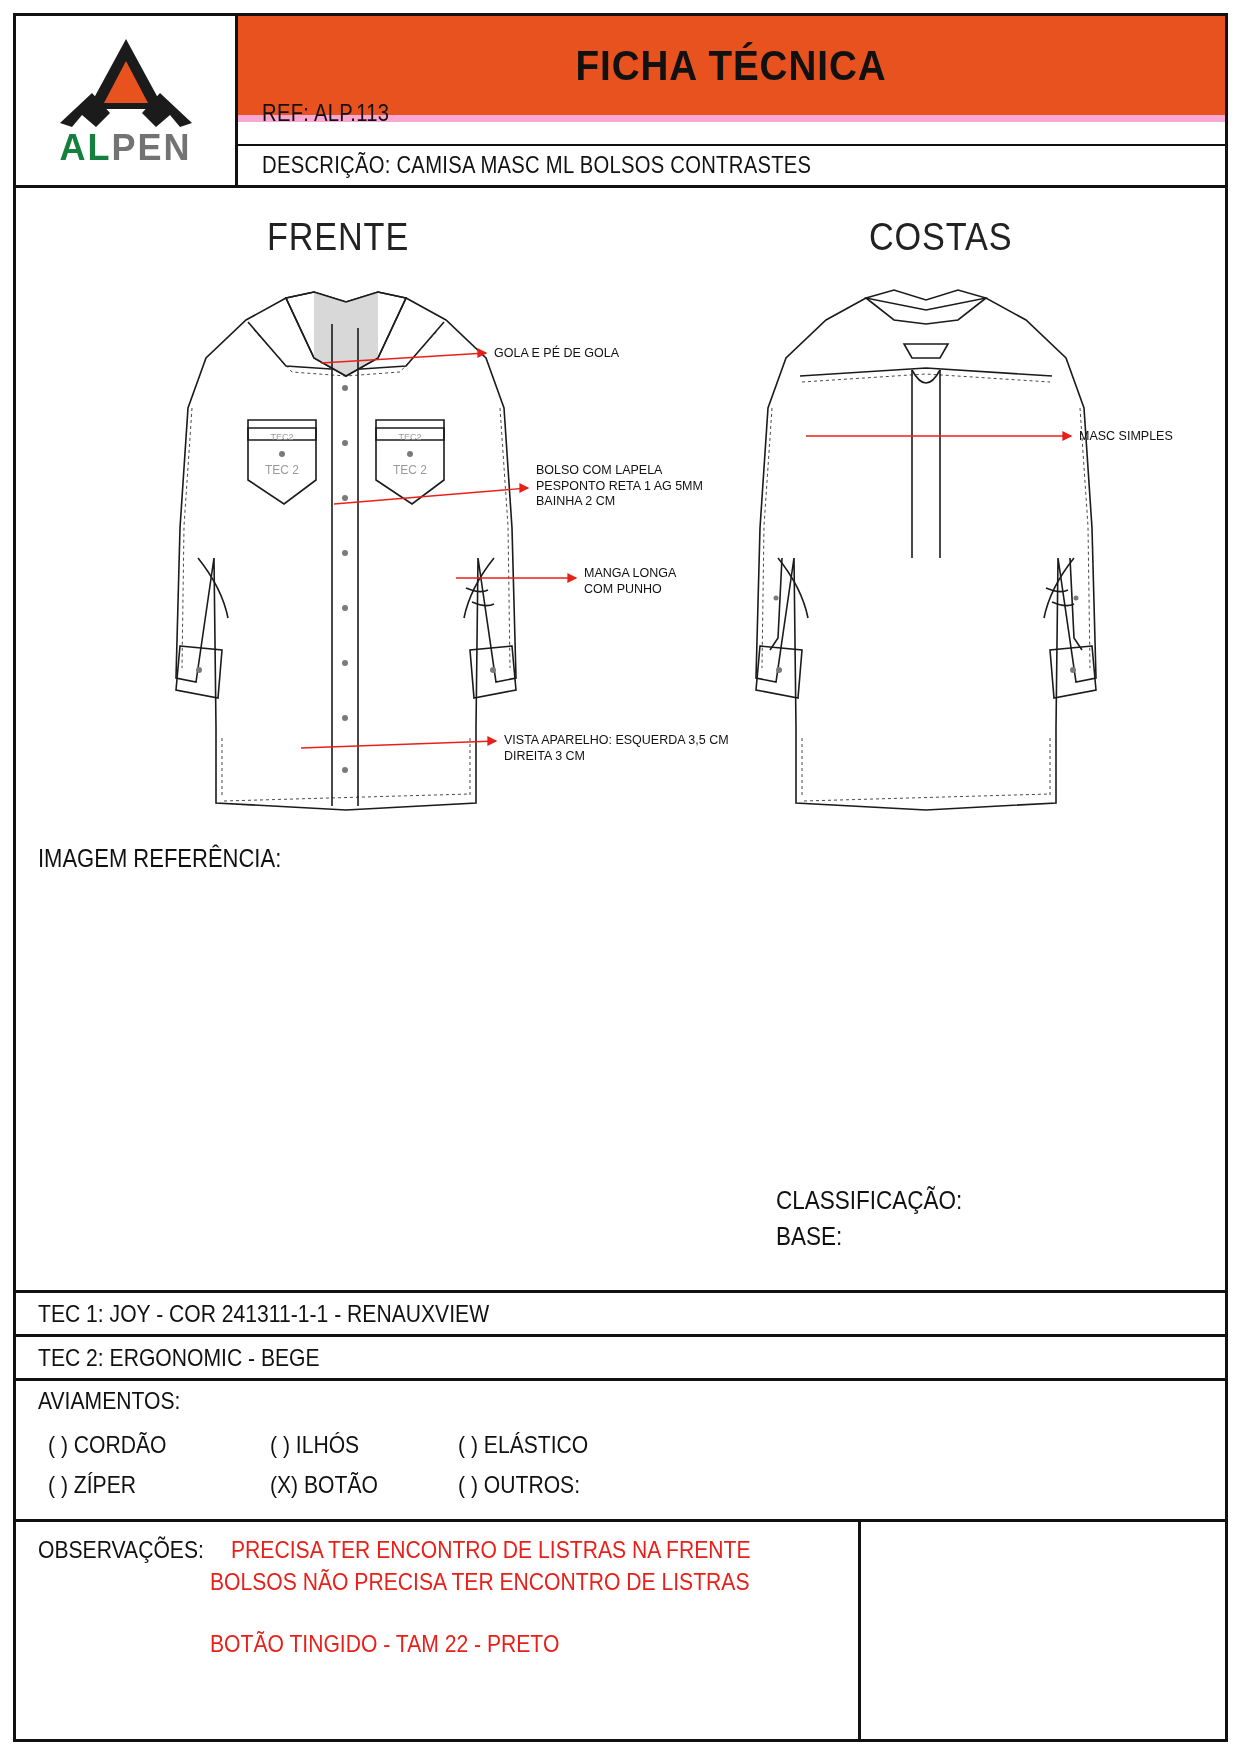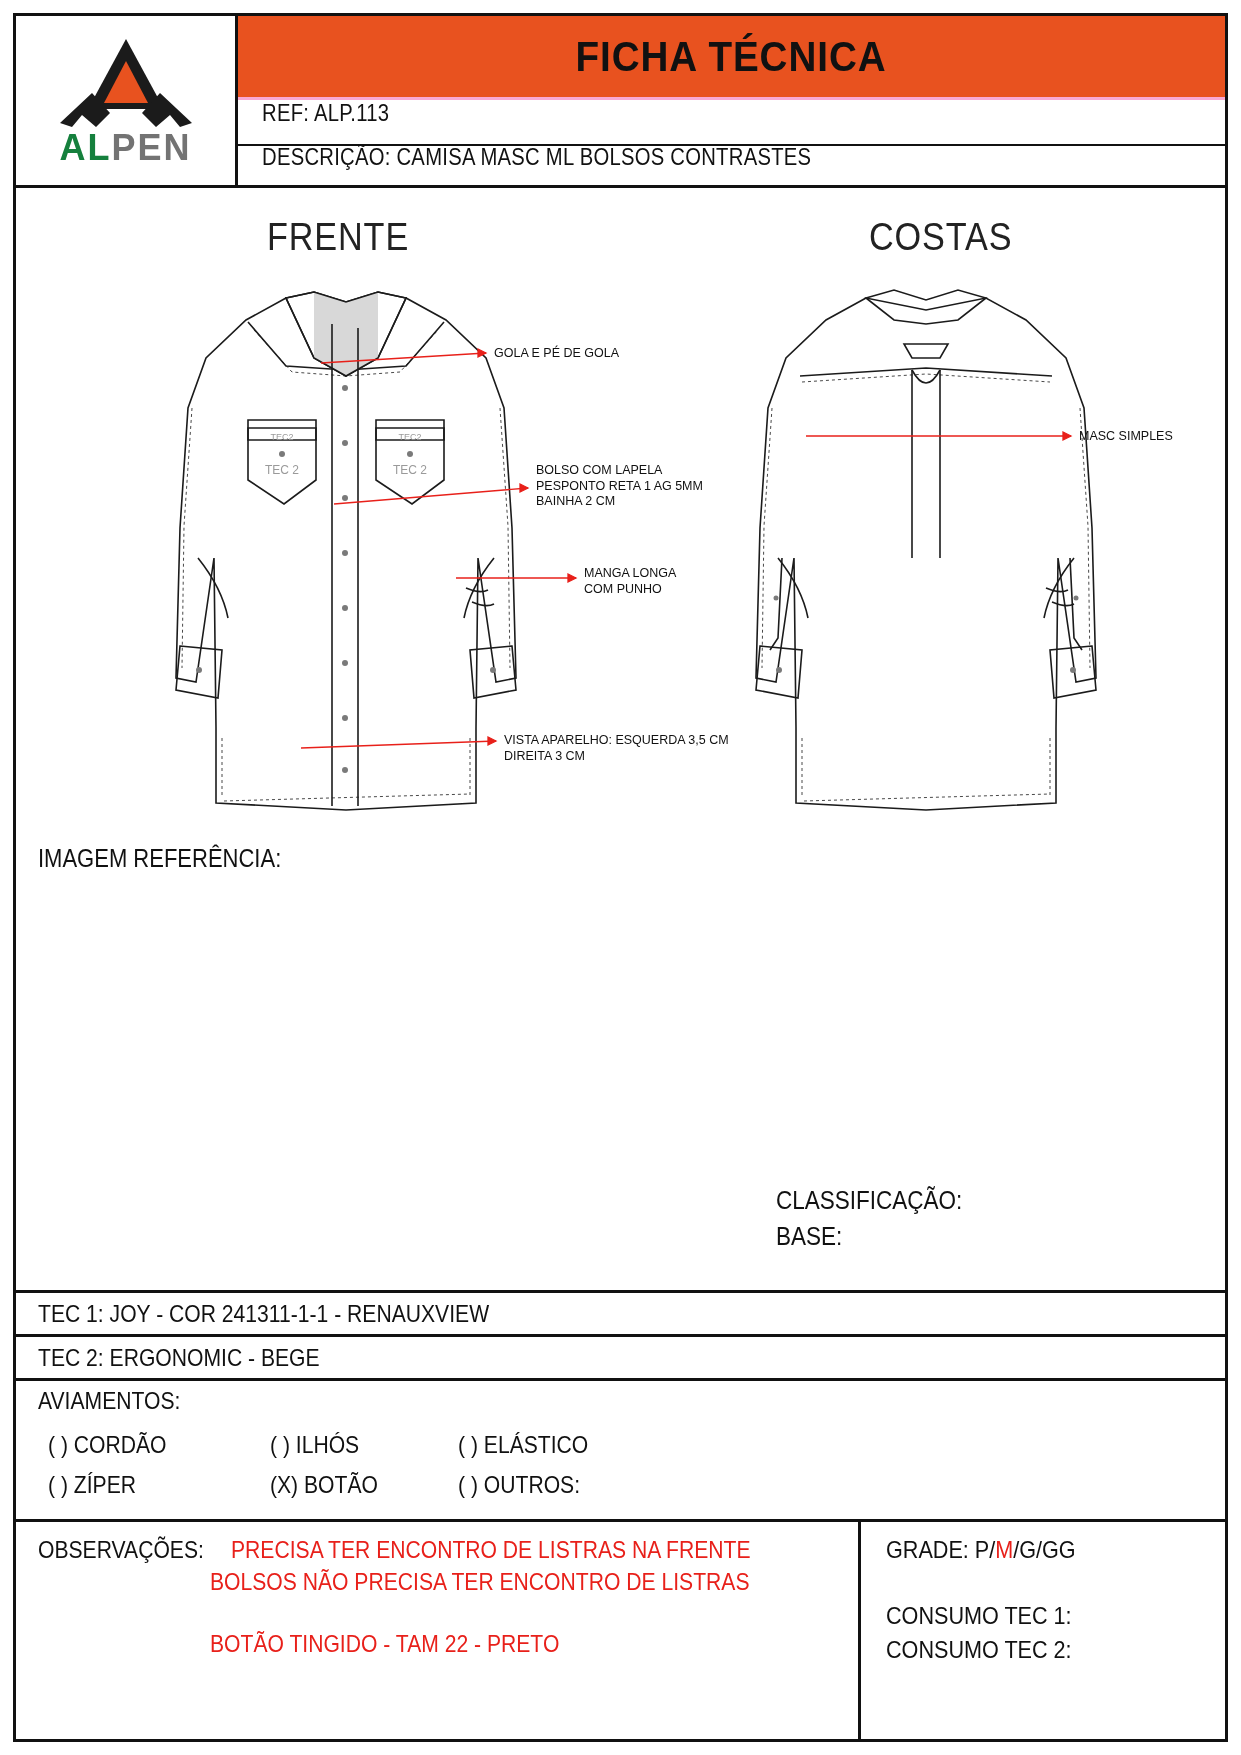--- a/index.html
+++ b/index.html
@@ -24,38 +24,38 @@
     border-bottom:3px solid #111;box-sizing:border-box;
   }
   .logo-cell{
     position:absolute;left:0;top:0;width:222px;height:100%;
     border-right:3px solid #111;box-sizing:border-box;
     display:flex;align-items:center;justify-content:center;
   }
   .logo{position:relative;width:180px;height:140px;}
   .logo svg{position:absolute;left:0;top:0;}
   .title-bar{
-    position:absolute;left:222px;top:0;right:0;height:84px;
+    position:absolute;left:222px;top:0;right:0;height:106px;
     background:#e8521f;
-    border-bottom:3px solid #f9a8d4;
+    border-bottom:7px solid #f9a8d4;
     box-sizing:border-box;
     display:flex;align-items:center;justify-content:center;
   }
   .title-bar span{
     font-family:"Liberation Sans Narrow","Liberation Sans",sans-serif;
     font-weight:bold;font-size:42px;letter-spacing:1px;color:#111;
     transform:scaleX(.92);
   }
   .ref-row,.desc-row{
     position:absolute;left:222px;right:0;height:44px;
     display:flex;align-items:flex-start;
     padding-left:24px;box-sizing:border-box;
   }
   .ref-row{top:84px;}
-  .desc-row{top:128px;border-radius:17px;}
+  .desc-row{top:136px;border-radius:17px;}
   .ref-row span,.desc-row span{
     font-size:23px;color:#111;letter-spacing:.3px;
     transform:scaleX(.88);transform-origin:left center;display:inline-block;
   }
   
   .draw-area{
     position:absolute;left:0;top:172px;width:100%;height:810px;
   }
   .view-title{
     position:absolute;font-size:38px;color:#222;letter-spacing:1px;
@@ -329,24 +329,16 @@
       </div>
     </div>
 
     <div class="obs-block">
       <div class="obs-left">
         <span class="obs-label">OBSERVAÇÕES:</span>
         <span class="obs-red">PRECISA TER ENCONTRO DE LISTRAS NA FRENTE</span>
         <div class="obs-red obs-line2">BOLSOS NÃO PRECISA TER ENCONTRO DE LISTRAS</div>
         <div class="obs-red obs-line3">BOTÃO TINGIDO - TAM 22 - PRETO</div>
       </div>
-      <div class="obs-right">
-        <div>
-          <span>GRADE: P/</span><span class="red">M</span><span>/G/GG</span>
-        </div>
-        <div class="gap"></div>
-        <div>CONSUMO TEC 1:</div>
-        <div>CONSUMO TEC 2:</div>
-      </div>
     </div>
 
   </div>
 </div>
 
 </body></html>

